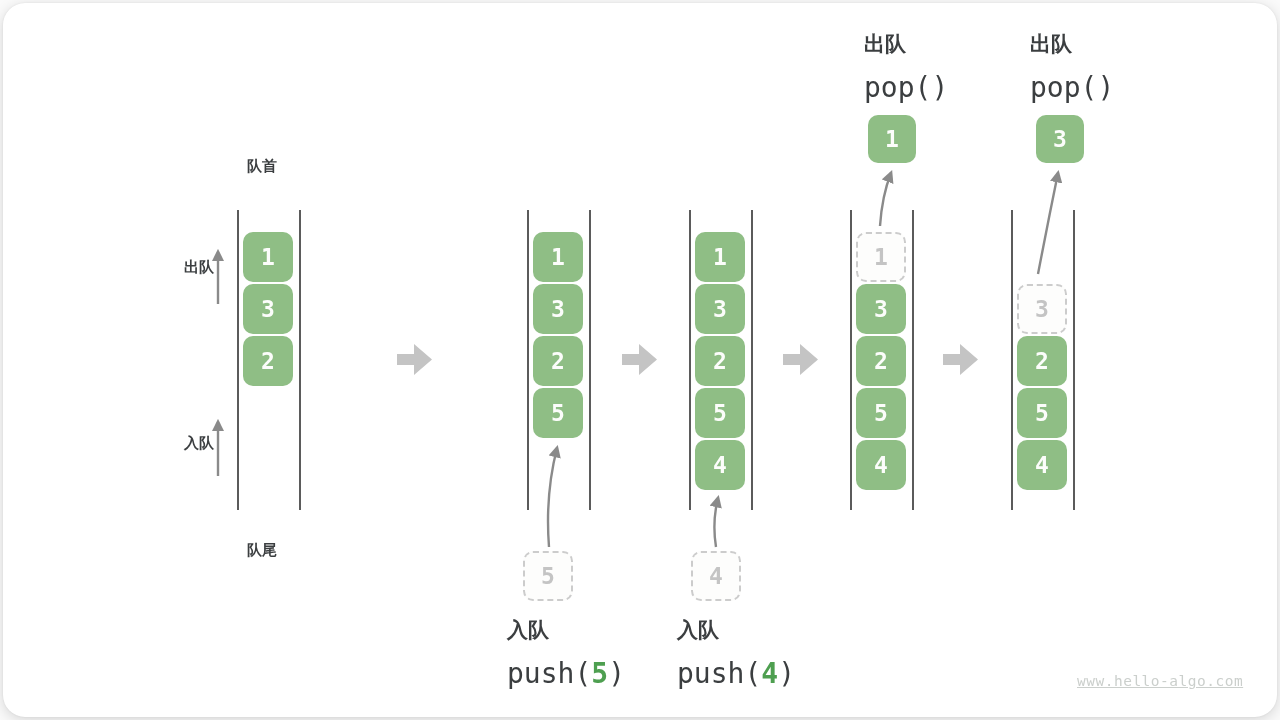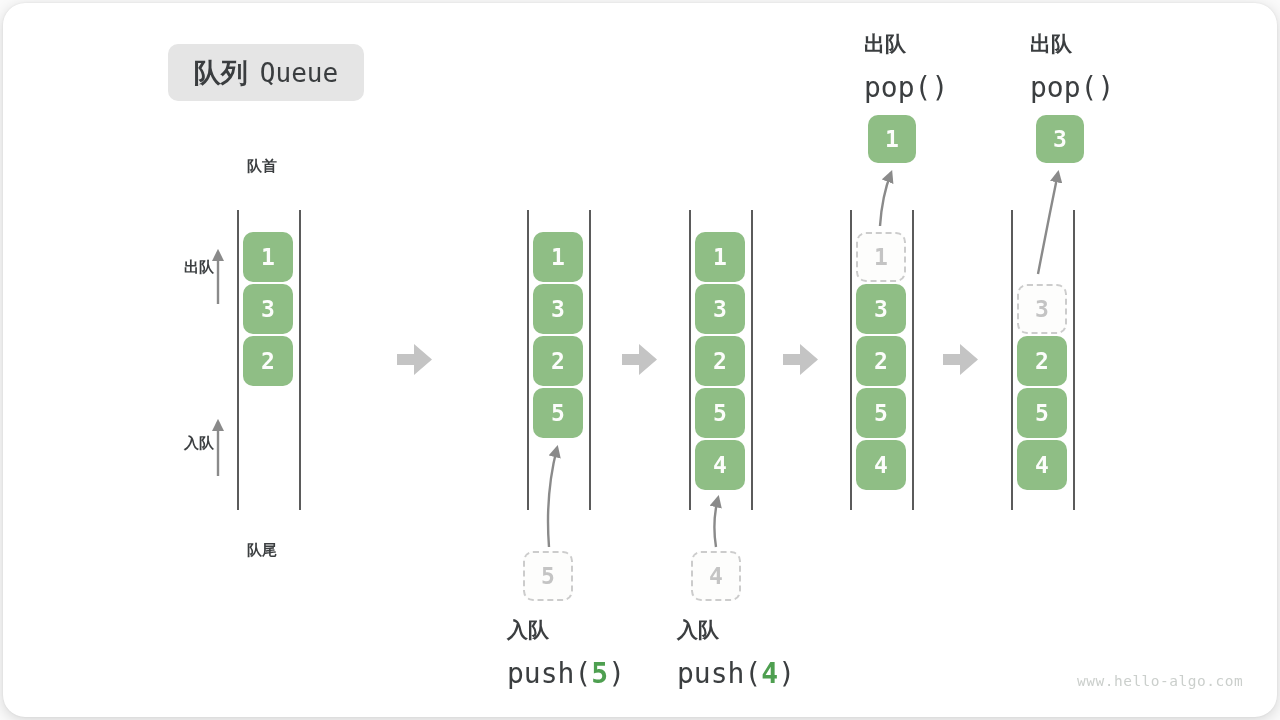--- a/index.html
+++ b/index.html
@@ -33,32 +33,28 @@
   .caption .code { font-size:28px; font-family:"DejaVu Sans Mono", monospace; color:#3b3e40; }
   .caption .code .arg { color:#4e9f50; font-weight:bold; }
 
   .block-arrow { position:absolute; width:36px; height:34px; }
 
   .overlay { position:absolute; left:0; top:0; width:1280px; height:720px;
              pointer-events:none; }
 
   .watermark { position:absolute; left:1077px; top:673px; width:170px;
                font-family:"DejaVu Sans Mono", monospace; font-size:14.5px;
-               color:#cbcfcc; letter-spacing:.5px; }
+               color:#cbcfcc; letter-spacing:.5px;text-decoration:underline; }
 </style>
 </head>
 <body>
 
 <div class="canvas">
   <div class="card"></div>
 
-  <div class="title-box">
-    <span class="title-zh">队列</span>
-    <span class="title-en">Queue</span>
-  </div>
 
   <div class="cjk-label" style="left:247px; top:157px;">队首</div>
   <div class="cjk-label" style="left:247px; top:541px;">队尾</div>
   <div class="cjk-label" style="left:184px; top:258px;">出队</div>
   <div class="cjk-label" style="left:184px; top:434px;">入队</div>
 
   <div id="stages">
       <div>
         <div class="wall" style="left: 237px; top: 210px; height: 300px;"></div>
         <div class="wall" style="left: 299px; top: 210px; height: 300px;"></div>

